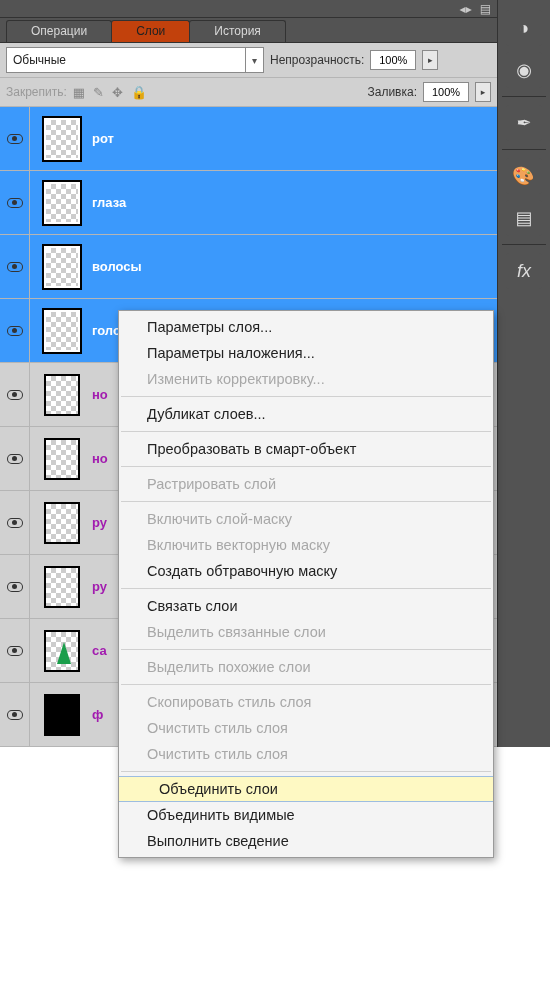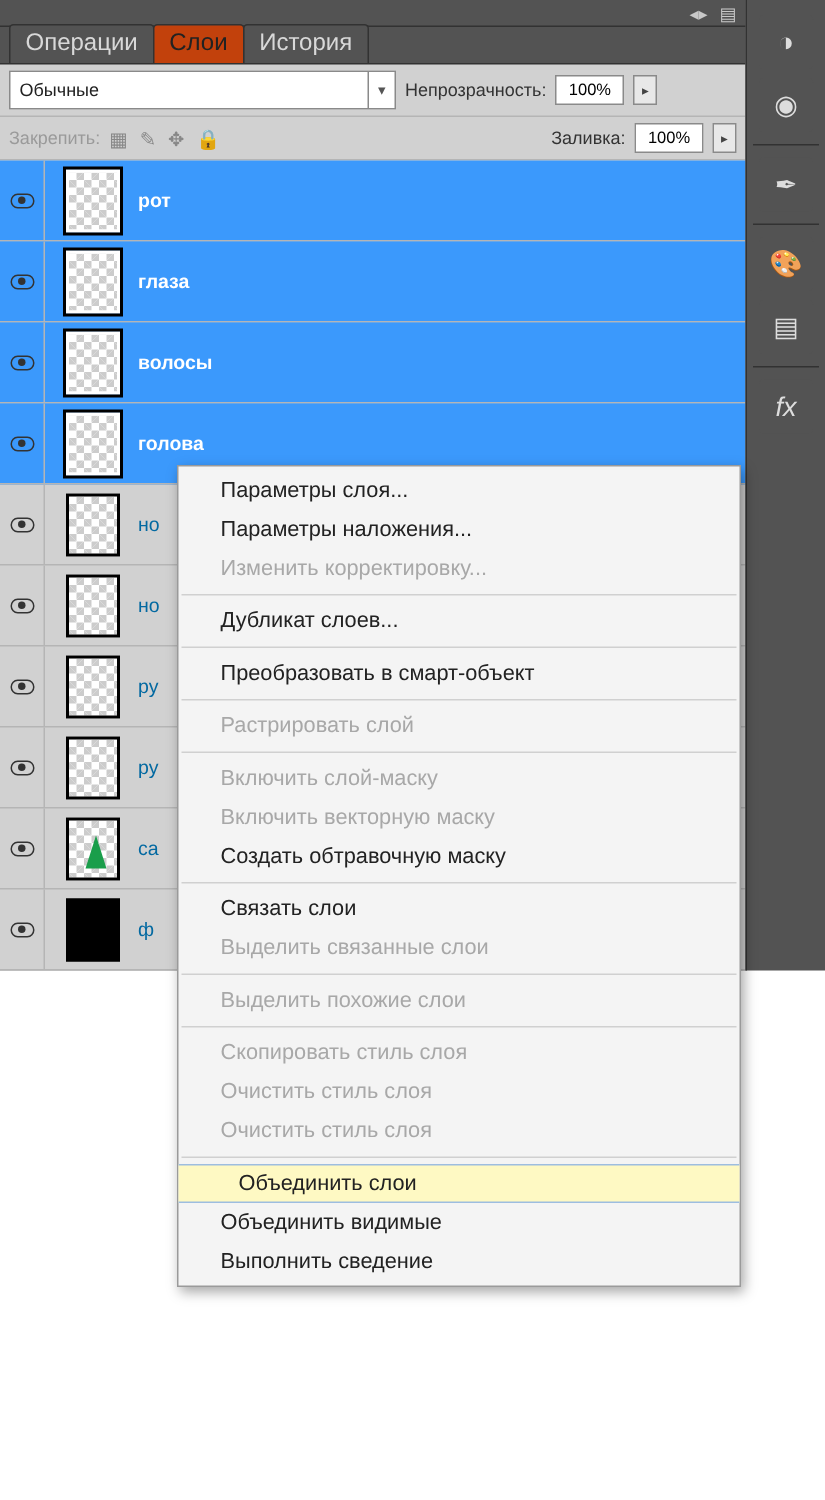--- a/index.html
+++ b/index.html
@@ -3,44 +3,44 @@
 <meta charset="utf-8">
 <style>
   * { box-sizing: border-box; margin: 0; padding: 0; font-family: Tahoma, Arial, sans-serif; }
   body { background: #fff; width: 550px; height: 1000px; overflow: hidden; }
   .app { display: flex; width: 550px; }
   .main-col { width: 497px; background: #535353; }
   .side-col { width: 53px; background: #535353; border-left: 1px solid #323232; padding-top: 4px; }
   .topbar { height: 18px; background: #535353; border-bottom: 1px solid #323232; display:flex; justify-content:flex-end; padding-right:6px; gap:8px; align-items:center;}
   .topbar span { color:#c8c8c8; font-size:12px; line-height:1;}
   .tabs { display: flex; background: #535353; height: 24px; align-items: flex-end; padding-left: 6px; }
-  .tab { padding: 3px 10px 4px; font-size: 16px; color: #d8d8d8; background: #535353; border: 1px solid #323232; border-bottom: none; margin-right: -1px; cursor: default; border-radius: 3px 3px 0 0;}
+  .tab { padding: 3px 24px 4px; font-size: 12px; color: #d8d8d8; background: #535353; border: 1px solid #323232; border-bottom: none; margin-right: -1px; cursor: default; border-radius: 3px 3px 0 0;}
   .tab.active { background: #c2410c; color: #222; position: relative; z-index: 2;}
   .panel { background: #d1d1d1; border-top: 1px solid #323232; }
   .opt-row { display: flex; align-items: center; padding: 4px 6px; gap: 6px; border-bottom: 1px solid #b5b5b5;}
   .blend-select { flex: 0 0 258px; height: 22px; border: 1px solid #8a8a8a; background: #fff; display: flex; align-items: center; padding: 12px 6px; font-size: 12px; color: #222; position: relative;}
   .blend-select .arrow { position: absolute; right: 0; top: 0; width: 18px; height: 100%; border-left: 1px solid #8a8a8a; display:flex; align-items:center; justify-content:center; color:#555; font-size:10px;}
   .label { font-size: 12px; color: #333; }
   .pct-box { width: 46px; height: 20px; border: 1px solid #8a8a8a; background: #fff; font-size: 11px; text-align: center; line-height: 18px; }
   .pct-arrow { width: 16px; height: 20px; border: 1px solid #8a8a8a; background: #e8e8e8; display:flex; align-items:center; justify-content:center; font-size:9px; color:#444;}
   .lock-row { display:flex; align-items:center; padding: 4px 6px; gap:6px; border-bottom: 1px solid #b5b5b5;}
   .lock-label { font-size: 12px; color: #9a9a9a; }
   .lock-icons { display:flex; gap:8px; color:#888; font-size:13px;}
   .layers { background: #d1d1d1; }
-  .layer { display:flex; align-items:center; height: 54px; border-bottom: 1px solid #b5b5b5;}
+  .layer { display:flex; align-items:center; height: 64px; border-bottom: 1px solid #b5b5b5;}
   .layer .eye { width: 30px; display:flex; align-items:center; justify-content:center; border-right: 1px solid #b5b5b5; height:100%;}
   .eye-icon { width:16px; height:10px; border:1.5px solid #333; border-radius: 60% 60% 60% 60% / 100% 100% 100% 100%; position:relative;}
   .eye-icon::after { content:''; position:absolute; width:5px; height:5px; background:#333; border-radius:50%; top:1px; left:4px;}
   .layer .gap { width: 14px; }
   .thumb { width: 36px; height: 42px; border: 2px solid #000; background: #fff; position: relative; overflow:hidden;}
   .thumb.checker { background-image: linear-gradient(45deg,#ccc 25%,transparent 25%),linear-gradient(-45deg,#ccc 25%,transparent 25%),linear-gradient(45deg,transparent 75%,#ccc 75%),linear-gradient(-45deg,transparent 75%,#ccc 75%); background-size:10px 10px; background-position:0 0,0 5px,5px -5px,-5px 0; background-color:#fff;}
   .thumb.black { background:#000; }
   .layer.selected { background: #3b99fc; }
   .layer.selected .thumb { border-color:#fff; outline:2px solid #000;}
-  .lname { margin-left: 12px; font-size: 13px; color: #0369a1; }
+  .lname { margin-left: 12px; font-size: 13px; color: #a21caf; font-weight: bold; }
   .layer.selected .lname { color: #fff; font-weight: bold; } 
   .ctx-menu { position: absolute; left: 118px; top: 310px; width: 376px; background: #f4f4f4; border: 1px solid #9a9a9a; box-shadow: 2px 3px 8px rgba(0,0,0,0.35); padding: 3px 0; font-size: 14.5px; color: #222;}
   .ctx-menu .item { padding: 5px 28px; white-space: nowrap; }
   .ctx-menu .item.disabled { color: #a8a8a8; }
   .ctx-menu .item.hover { background: #fef9c3; border-top:1px solid #9dbde0; border-bottom:1px solid #9dbde0; padding-top:4px; padding-bottom:4px;padding-left:40px;}
   .ctx-menu .sep { height: 1px; background: #d0d0d0; margin: 4px 2px; }
   .side-btn { width: 36px; height: 36px; margin: 6px auto; background: #535353; display:flex; align-items:center; justify-content:center; color:#ddd; font-size:18px; border-radius:3px;}
   .side-sep { height:1px; background:#323232; margin:8px 4px;}
   .tree-shape { position:absolute; left:11px; top:10px; width:0; height:0; border-left:7px solid transparent; border-right:7px solid transparent; border-bottom:22px solid #1a9e4b;}
 </style>

